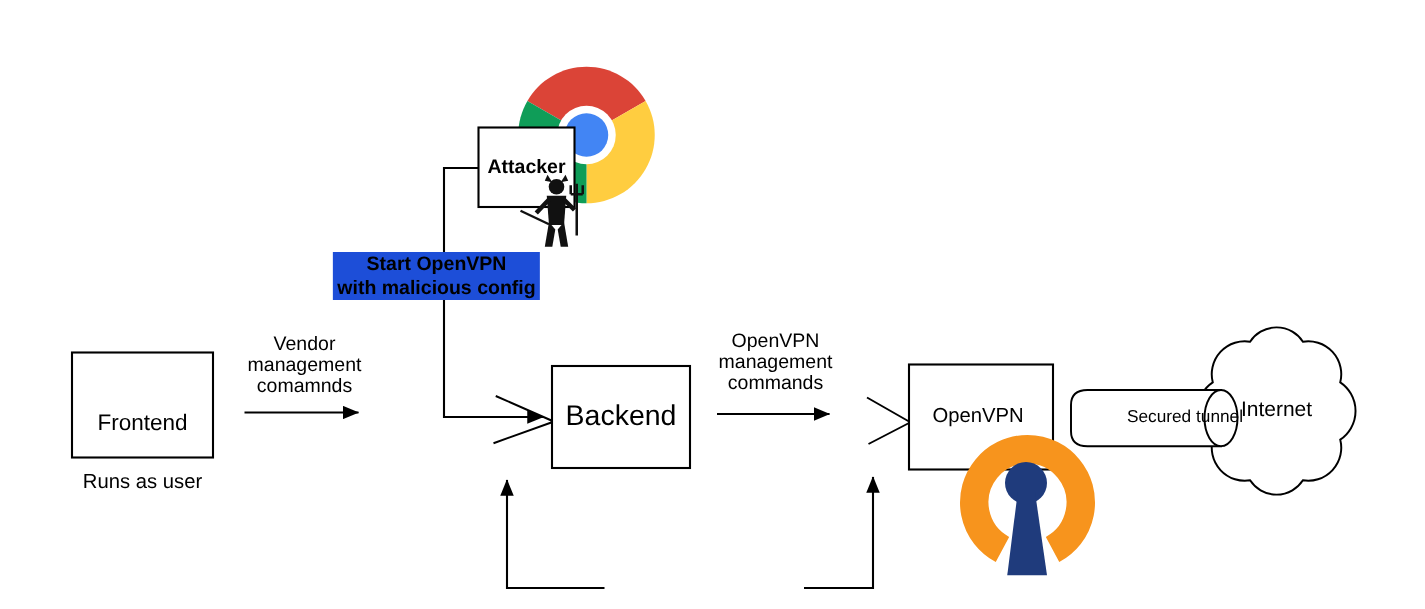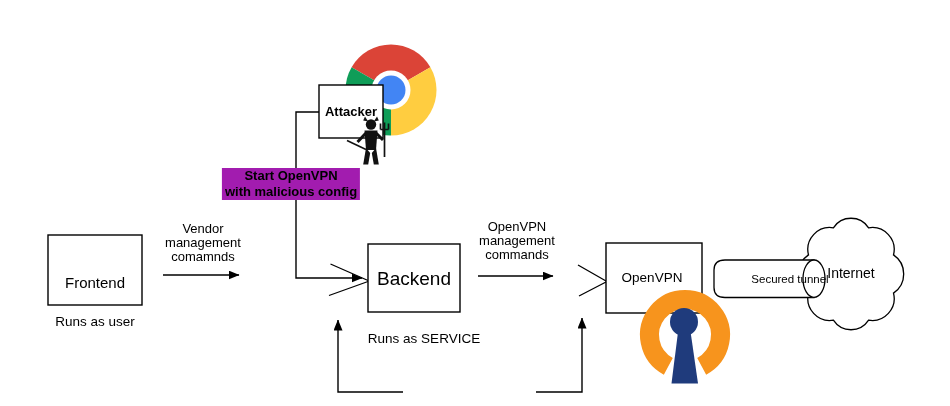--- a/index.html
+++ b/index.html
@@ -7,21 +7,21 @@
     position:relative;width:950px;height:406px;background:#ffffff;
     font-family:"Liberation Sans","DejaVu Sans",sans-serif;overflow:hidden;margin-top:33px;
   }
   #shapes{position:absolute;left:0;top:0;width:950px;height:406px;}
   .lbl{
     position:absolute;transform:translate(-50%,-50%);
     text-align:center;white-space:pre-line;color:#000;
     font-size:13px;line-height:15px;
   }
   .bold{font-weight:bold;}
-  .bgwhite{background:#a21caf;padding:0 3px;}
+  .bgwhite{background:#1d4ed8;padding:0 3px;}
 </style>
 </head>
 <body>
 
 <div id="canvas">
 
   <svg id="shapes" viewBox="0 0 950 406">
     <defs>
       <marker id="ah" markerUnits="userSpaceOnUse" markerWidth="11" markerHeight="9" refX="10.5" refY="4.5" orient="auto">
         <path d="M0,0 L11,4.5 L0,9 Z" fill="#000000"></path>
@@ -90,21 +90,20 @@
 with malicious config</div>
 
   <div class="lbl" style="left:95px;top:249px;font-size:15px;">Frontend</div>
   <div class="lbl" style="left:95px;top:288px;font-size:13.5px;">Runs as user</div>
 
   <div class="lbl" style="left:203px;top:210px;line-height:14px;">Vendor
 management
 comamnds</div>
 
   <div class="lbl" style="left:414px;top:245px;font-size:19px;text-align:right;">Backend</div>
-  <div class="lbl" style="left:424px;top:305px;font-size:13.5px;">Runs as SERVICE</div>
 
   <div class="lbl" style="left:517px;top:208px;line-height:14px;">OpenVPN
 management
 commands</div>
 
   <div class="lbl" style="left:652px;top:244px;font-size:13.5px;">OpenVPN</div>
 
   <div class="lbl" style="left:790px;top:246px;font-size:11.5px;">Secured tunnel</div>
   <div class="lbl" style="left:851px;top:240px;font-size:14px;">Internet</div>
 

